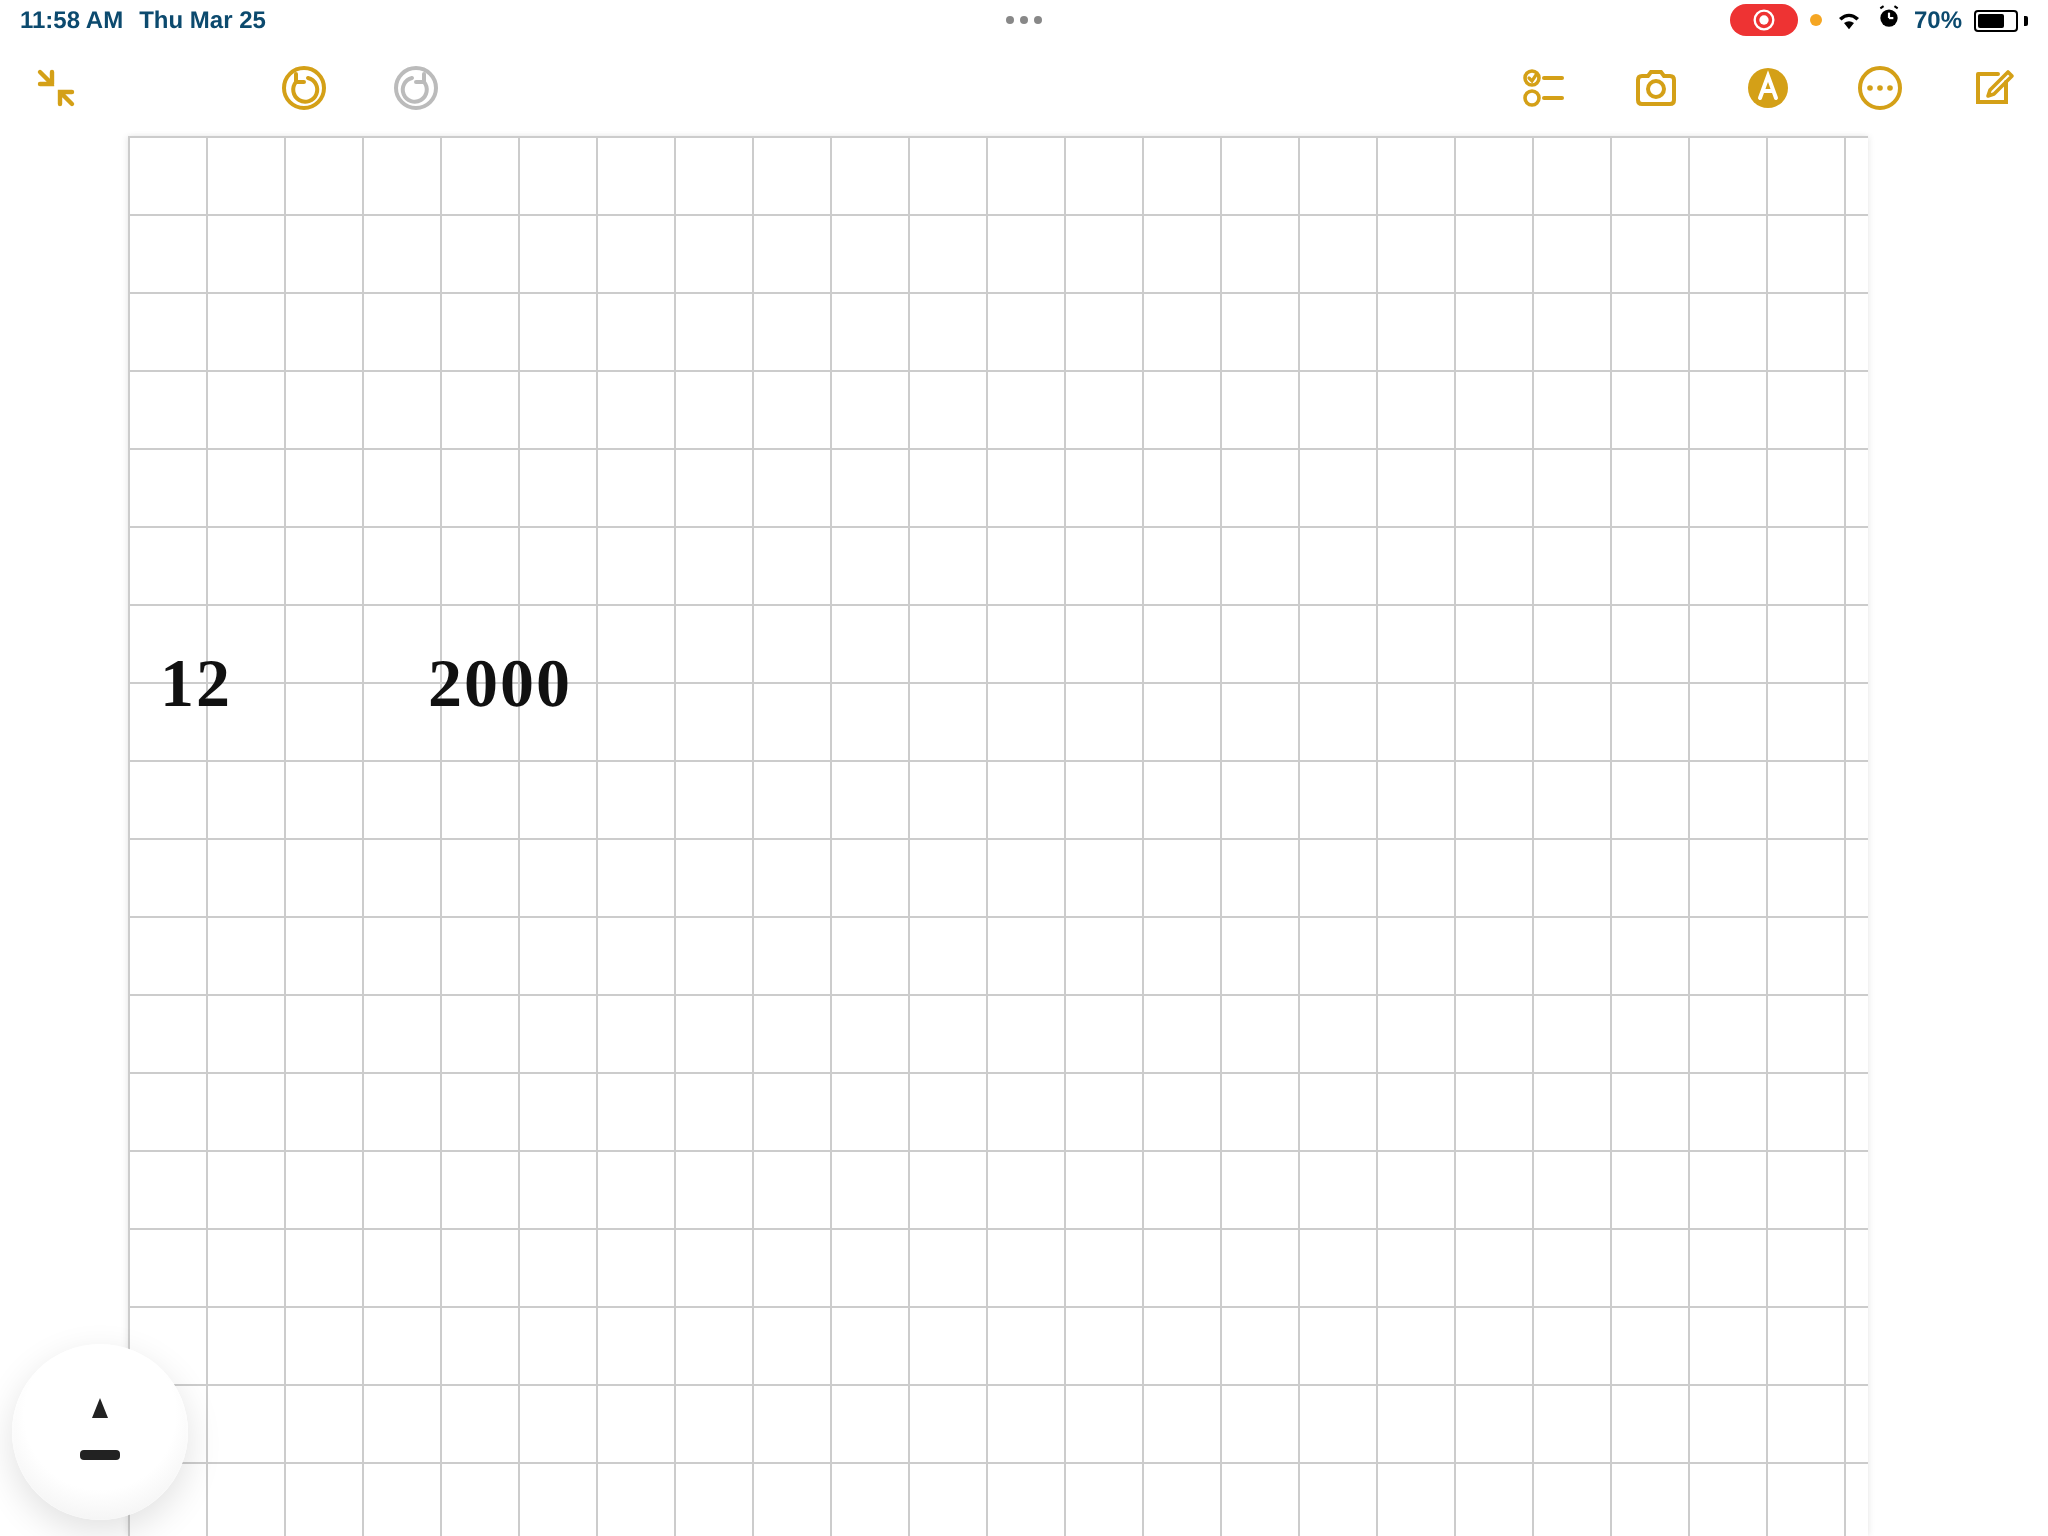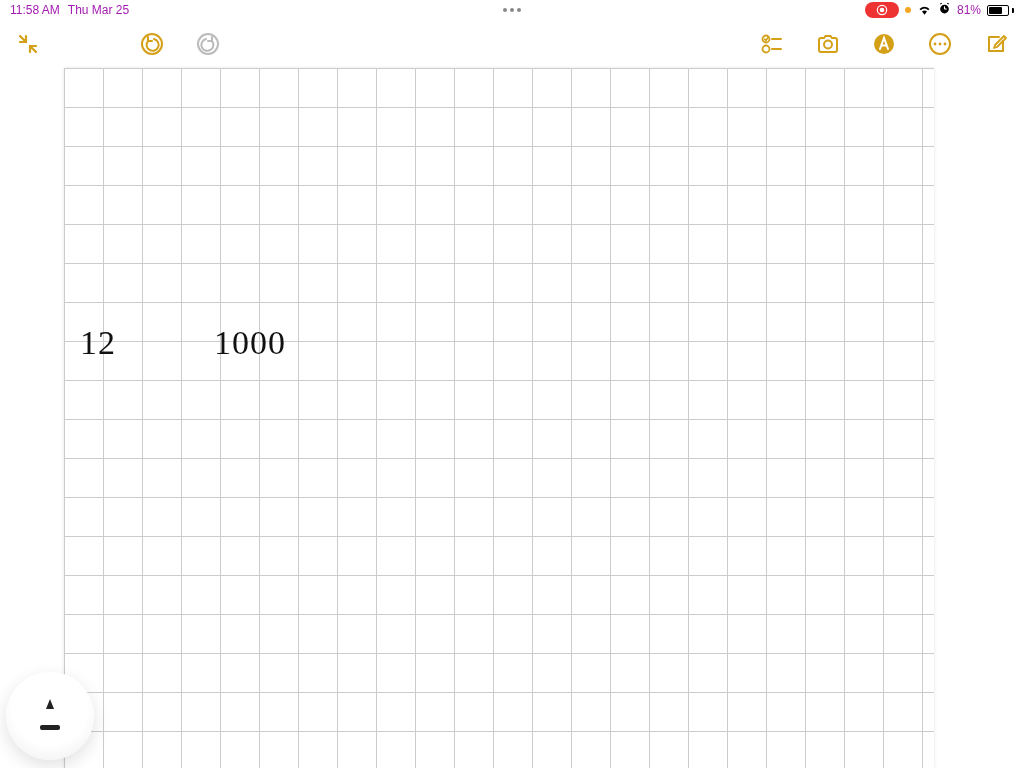--- a/index.html
+++ b/index.html
@@ -17,22 +17,22 @@
       position: relative;
     }
     
     .status-bar {
       height: 20px;
       display: flex;
       justify-content: space-between;
       align-items: center;
       padding: 0 10px;
       font-size: 12px;
-      font-weight: 400;
-      color: #a21caf;
+      font-weight: 700;
+      color: #0c4a6e;
       position: relative;
     }
     
     .status-left {
       display: flex;
       gap: 8px;
       align-items: center;
     }
     
     .status-center {
@@ -163,21 +163,21 @@
       background-image:
         linear-gradient(to right, #ccc 1px, transparent 1px),
         linear-gradient(to bottom, #ccc 1px, transparent 1px);
       background-size: 39px 39px;
       box-shadow: -1px 0 3px rgba(0,0,0,0.06), 1px 0 3px rgba(0,0,0,0.06);
     }
     
     .handwriting {
       position: absolute;
       font-family: "Comic Sans MS", "Marker Felt", cursive;
-      font-weight: 400;
+      font-weight: 700;
       font-size: 34px;
       color: #111;
       letter-spacing: 1px;
     }
     
     .hw1 { top: 256px; left: 16px; }
     .hw2 { top: 256px; left: 150px; }
     
     .pen-tray {
       position: absolute;
@@ -244,21 +244,21 @@
     </span>
     <span class="alarm-icon">
       <svg width="13" height="13" viewBox="0 0 24 24">
           <circle cx="12" cy="13" r="8" fill="#000"></circle>
           <line x1="12" y1="13" x2="12" y2="8" stroke="#fff" stroke-width="2"></line>
           <line x1="12" y1="13" x2="16" y2="13" stroke="#fff" stroke-width="2"></line>
           <line x1="4" y1="4" x2="7" y2="2" stroke="#000" stroke-width="2"></line>
           <line x1="20" y1="4" x2="17" y2="2" stroke="#000" stroke-width="2"></line>
         </svg>
     </span>
-    <span>81%</span>
+    <span>70%</span>
     <div class="battery">
       <div class="battery-body">
           <div class="battery-fill"></div>
         </div>
       <div class="battery-tip"></div>
     </div>
   </div>
 </div>
 
 <div class="toolbar">
@@ -319,21 +319,21 @@
         <path d="M5 5 L15 5 M5 5 L5 19 L19 19 L19 9" class="gold" stroke-width="2" fill="none" stroke-linecap="round"></path>
         <path d="M11 13 L20 4 L22 6 L13 15 L10 16 L11 13 Z" class="gold" stroke-width="1.8" fill="none" stroke-linejoin="round"></path>
       </svg>
     </div>
   </div>
 </div>
 
 <div class="canvas-area">
   <div class="grid-paper">
     <div class="handwriting hw1">12</div>
-    <div class="handwriting hw2">1000</div>
+    <div class="handwriting hw2">2000</div>
   </div>
 
   <div class="pen-tray">
     <div class="pen-tool">
       <div class="pen-tip"></div>
       <div class="pen-body-line"></div>
     </div>
   </div>
 </div>
 

